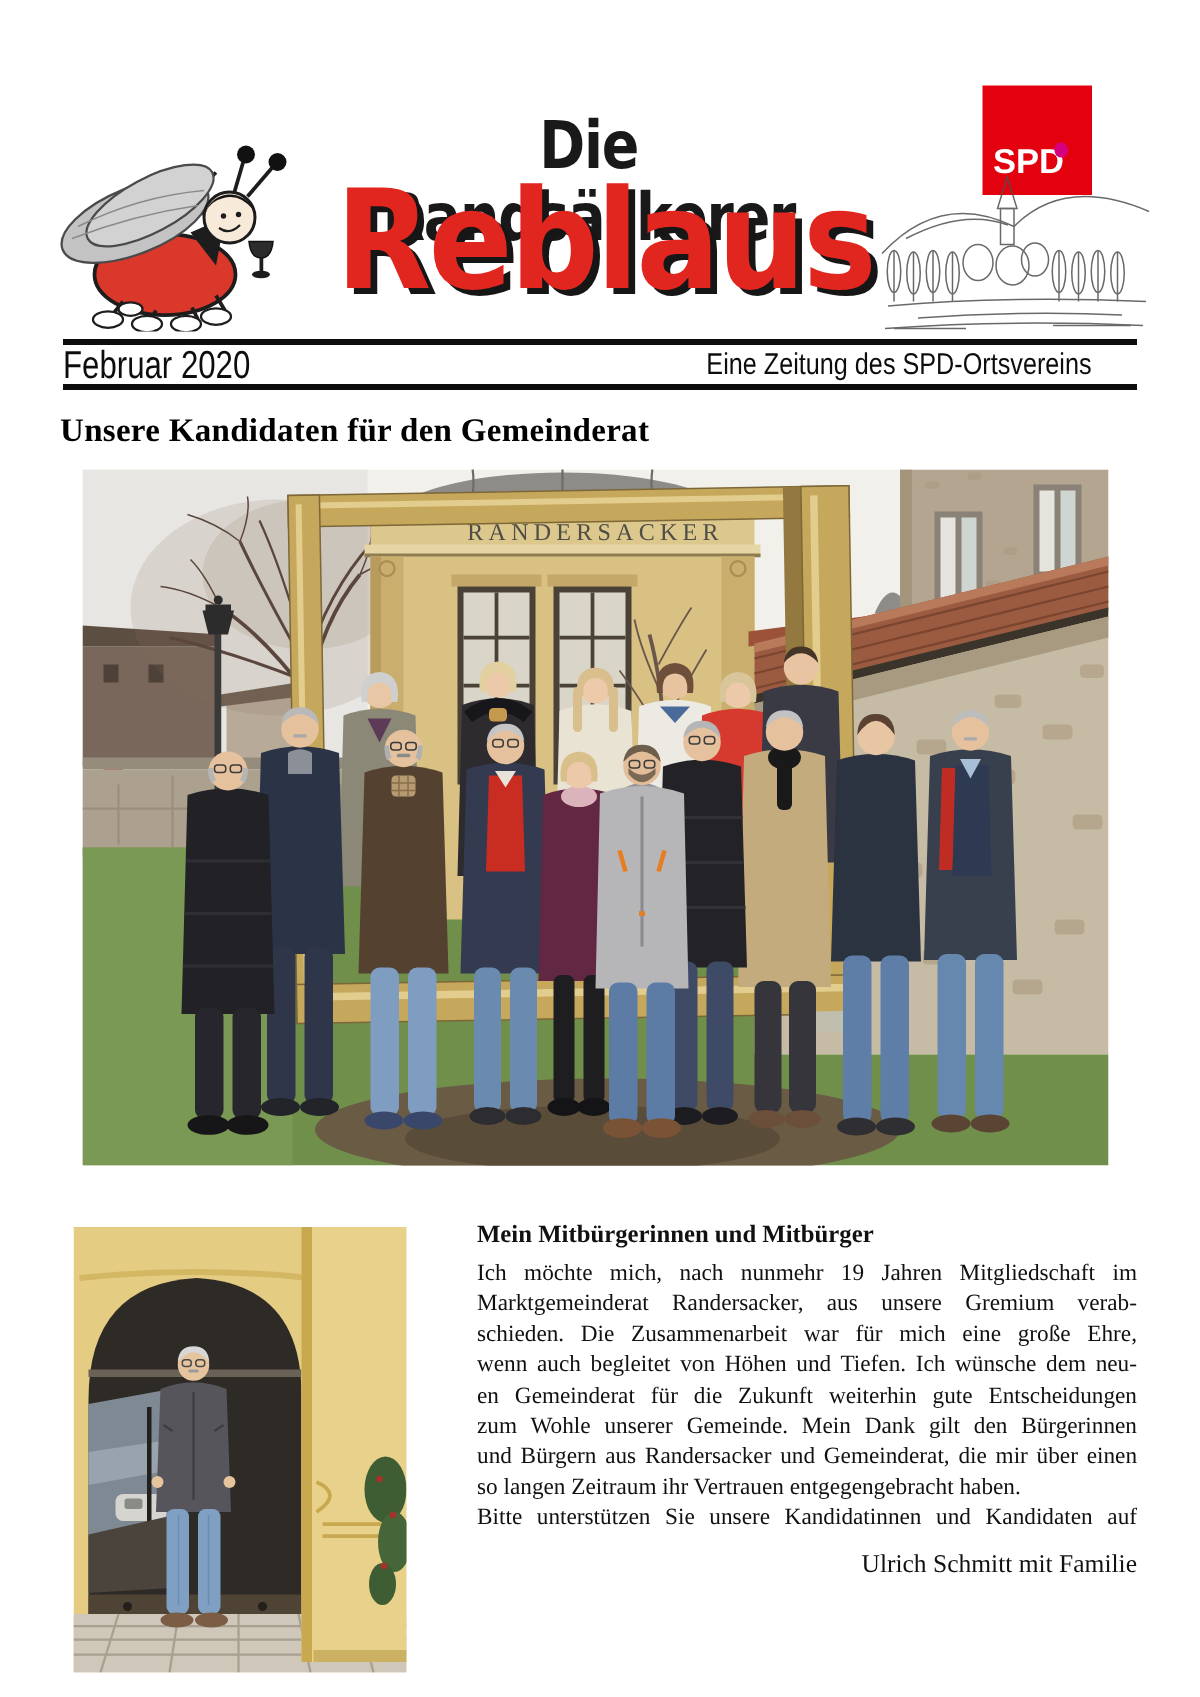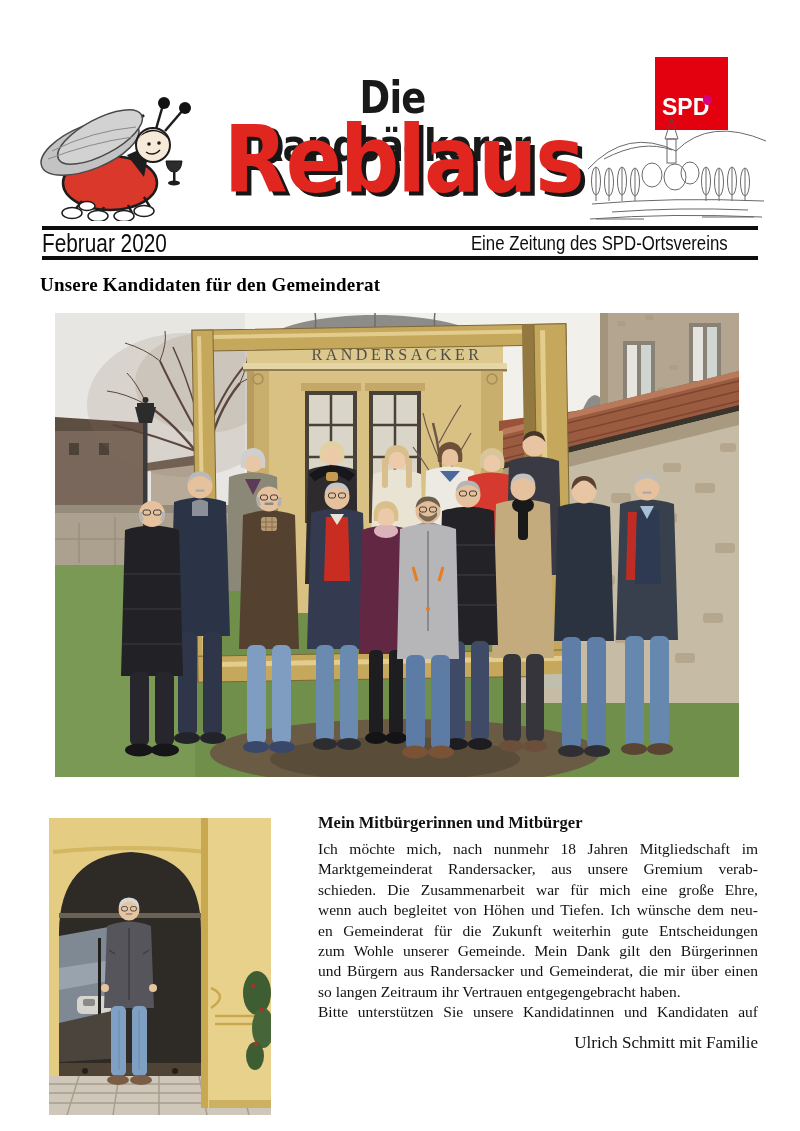--- a/index.html
+++ b/index.html
@@ -17,21 +17,21 @@
   .spd{left:655px;top:44px;width:73px;height:73px;background:#e3000f;}
   .spd span{position:absolute;left:7px;bottom:9px;color:#fff;font-family:"Liberation Sans",sans-serif;
             font-weight:bold;font-size:23px;letter-spacing:0;}
   .spd .dot{position:absolute;left:48px;top:38px;width:9px;height:10px;border-radius:45% 55% 50% 50%;background:#d6007f;}
   
   .rule{left:42px;width:716px;height:3.5px;background:#0d0d0d;}
   .date-left{left:42px;top:215px;font-family:"Liberation Sans",sans-serif;font-size:26px;
              transform:scaleX(.8);transform-origin:left center;color:#0d0d0d;}
   .date-sub{right:72px;top:219px;font-family:"Liberation Sans",sans-serif;font-size:20px;
             transform:scaleX(.84);transform-origin:right center;color:#0d0d0d;}
-  .h1{left:40px;top:261px;font-size:19px;font-weight:bold;letter-spacing:.2px;color:#000;}
+  .h1{left:40px;top:261px;font-size:22px;font-weight:bold;letter-spacing:.2px;color:#000;}
   
   .textblock{left:318px;top:800px;width:440px;}
   .textblock h2{margin:0 0 6px 0;font-size:16.5px;font-weight:bold;}
   .jline{font-size:15.5px;line-height:20.4px;white-space:nowrap;text-align:justify;text-align-last:justify;overflow:hidden;}
   .jline.jlast{text-align-last:left;}
   .closing{margin-top:7px;text-align:right;font-size:17px;line-height:26.5px;}
   svg text{font-family:"Liberation Serif",serif;}
 </style>
 </head>
 <body>
@@ -494,21 +494,21 @@
       <ellipse cx="206" cy="238" rx="9" ry="14" fill="#3f5d33"></ellipse>
       <circle cx="204" cy="168" r="2.2" fill="#a8322a"></circle>
         <circle cx="213" cy="192" r="2.2" fill="#a8322a"></circle>
       <circle cx="207" cy="226" r="2.2" fill="#a8322a"></circle>
     </g>
   </svg>
 
   <div class="abs textblock">
     <h2>Mein Mitbürgerinnen und Mitbürger</h2>
     <div>
-        <div class="jline">Ich möchte mich, nach nunmehr 18 Jahren Mitgliedschaft im</div>
+        <div class="jline">Ich möchte mich, nach nunmehr 19 Jahren Mitgliedschaft im</div>
         <div class="jline">Marktgemeinderat Randersacker, aus unsere Gremium verab-</div>
         <div class="jline">schieden. Die Zusammenarbeit war für mich eine große Ehre,</div>
         <div class="jline">wenn auch begleitet von Höhen und Tiefen. Ich wünsche dem neu-</div>
         <div class="jline">en Gemeinderat für die Zukunft weiterhin gute Entscheidungen</div>
         <div class="jline">zum Wohle unserer Gemeinde. Mein Dank gilt den Bürgerinnen</div>
         <div class="jline">und Bürgern aus Randersacker und Gemeinderat, die mir über einen</div>
         <div class="jline jlast">so langen Zeitraum ihr Vertrauen entgegengebracht haben.</div>
         <div class="jline">Bitte unterstützen Sie unsere Kandidatinnen und Kandidaten auf</div>
       </div>
     <div class="closing">

